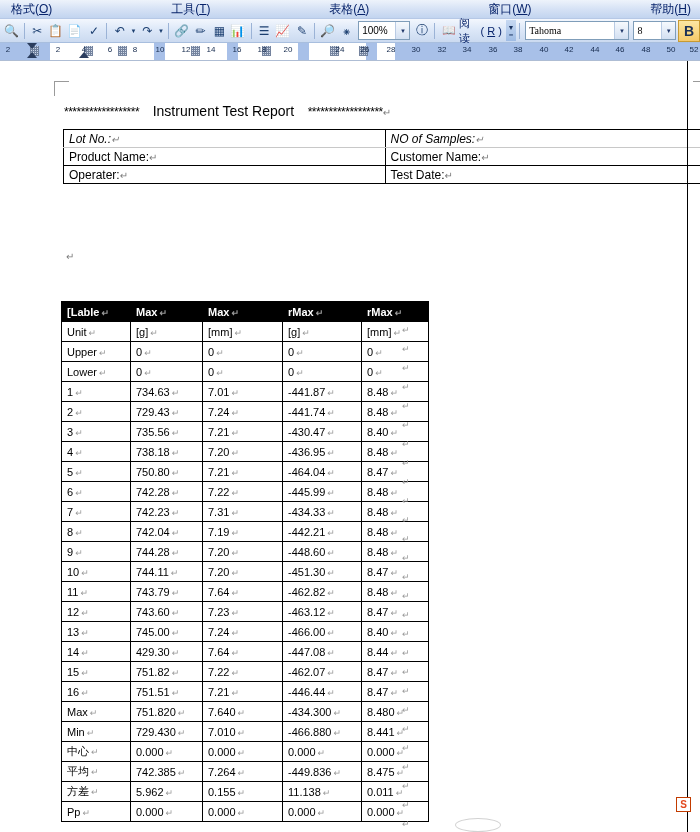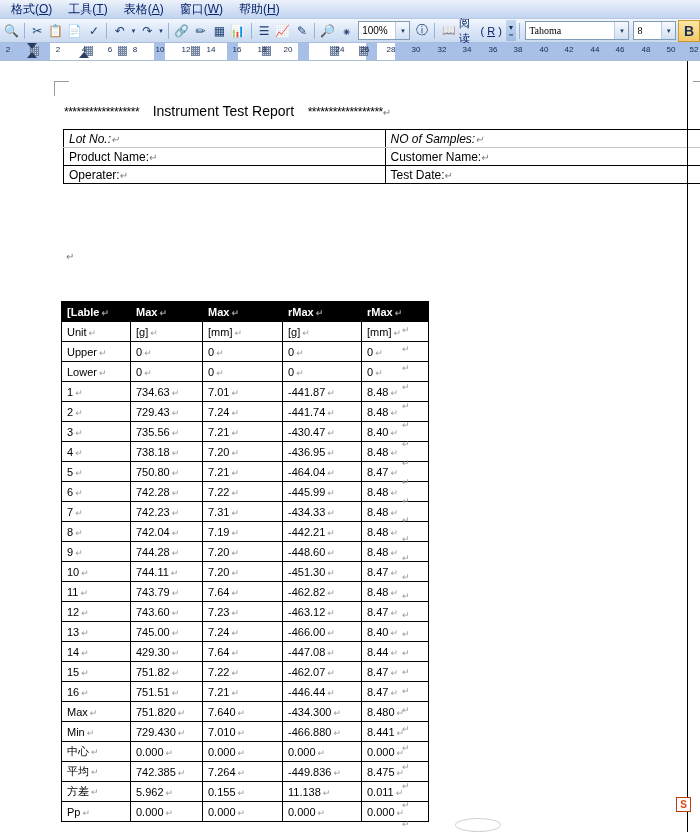--- a/index.html
+++ b/index.html
@@ -11,20 +11,21 @@
   }
   #app { position: relative; width: 700px; height: 832px; overflow: hidden; }
 
   
   .menubar {
     height: 18px;
     background: linear-gradient(to bottom, #eef3fb 0%, #d6e2f5 50%, #c2d4ef 100%);
     display: flex; align-items: center;
     padding-left: 4px;
     border-bottom: 1px solid #b6c8e6;
+    justify-content: space-between;
   }
   .menubar .mi {
     font-size: 12px; color: #08246b;
     padding: 1px 7px; margin-right: 2px;
     white-space: nowrap; cursor: default;
   }
   .menubar .mi .mn { text-decoration: underline; }
 
   
   .toolbar {

